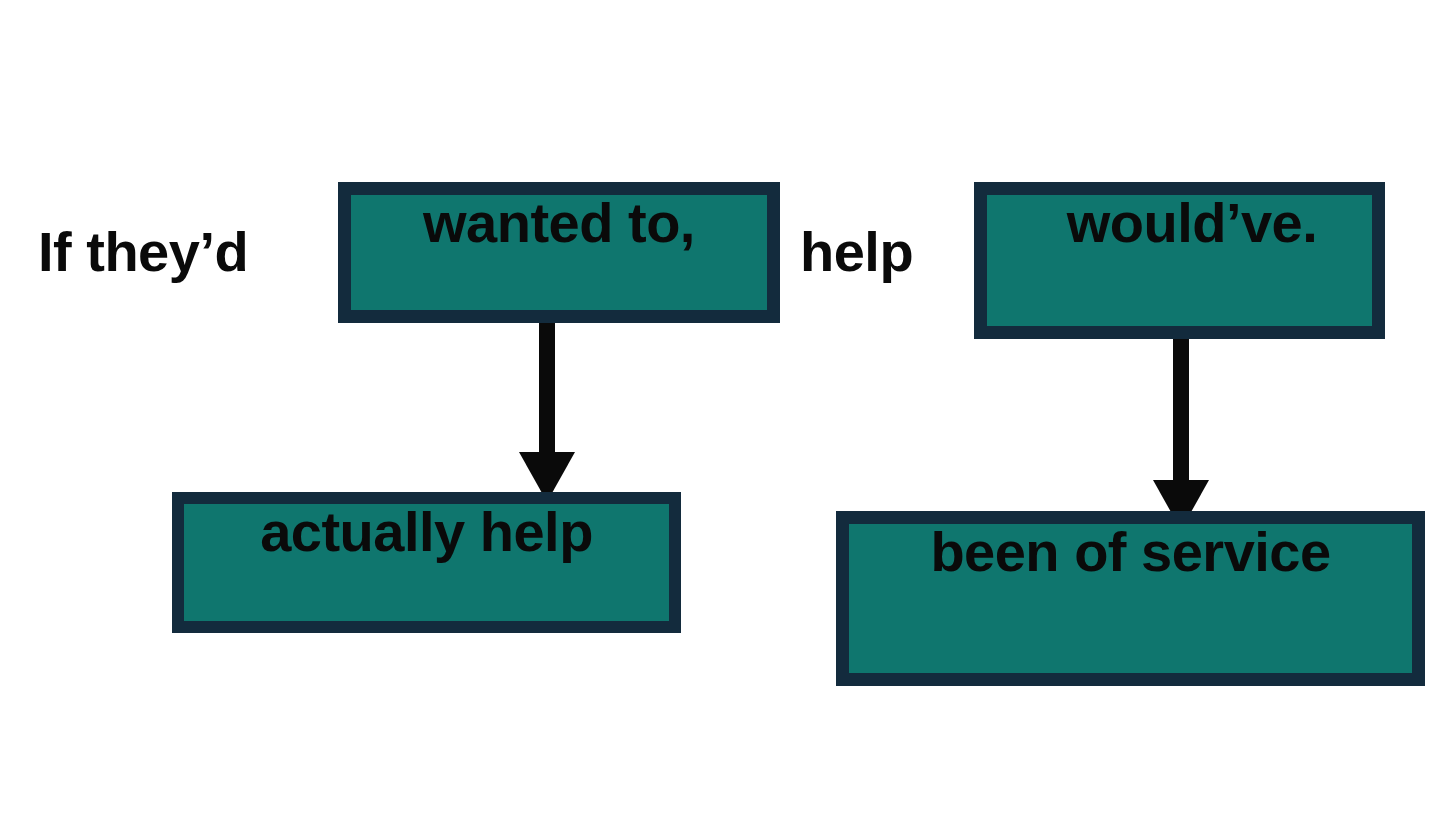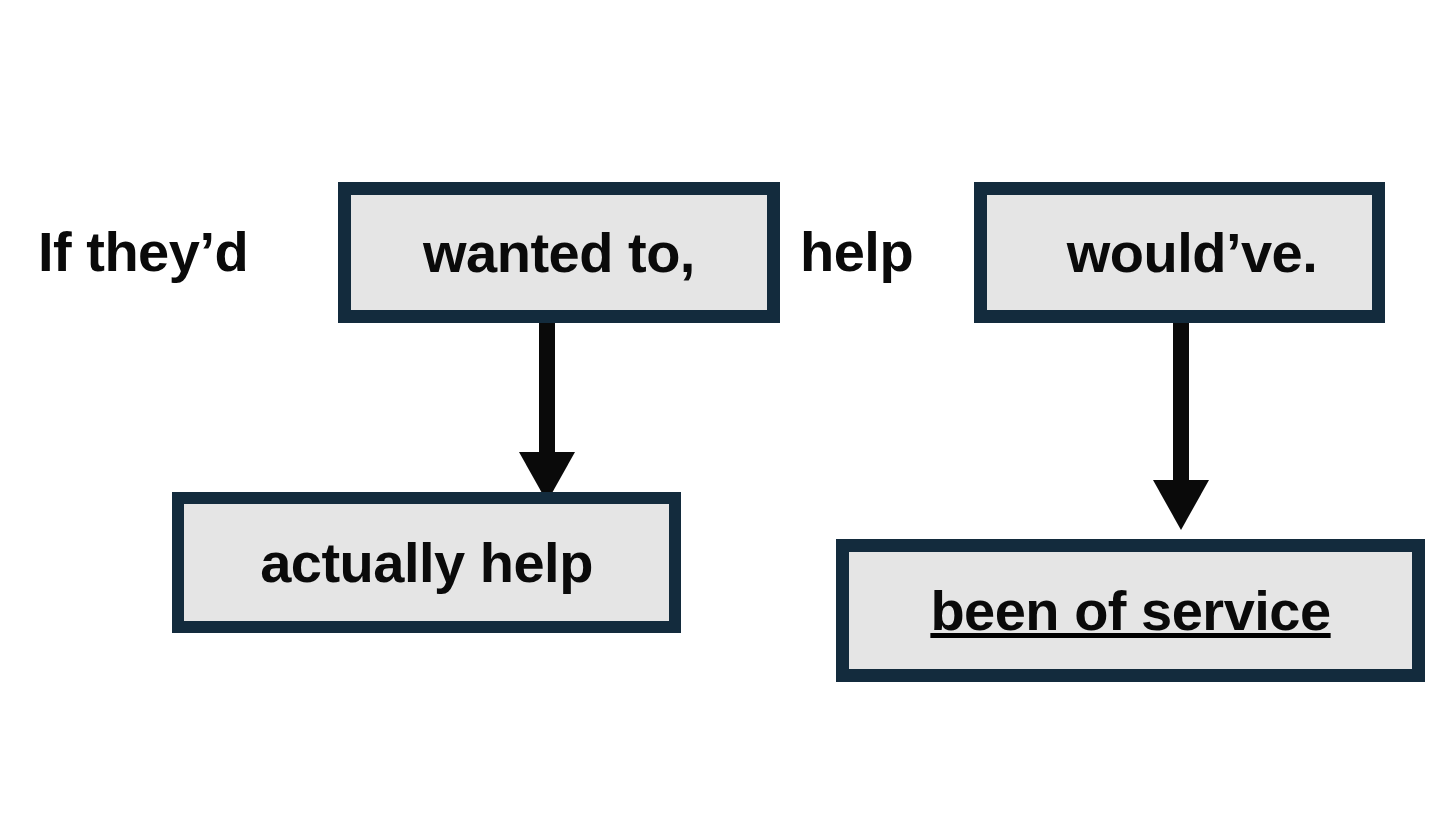--- a/index.html
+++ b/index.html
@@ -28,25 +28,24 @@
     color: #0a0a0a;
     white-space: nowrap;
     letter-spacing: -0.5px;
     text-align: right;
   }
 
   
   .box {
     position: absolute;
     box-sizing: border-box;
-    background: #e5e5e5;
+    background: #0f766e;
     border-style: solid;
     border-color: #132b3d;
     display: flex;
-    align-items: center;
     justify-content: center;
     z-index: 3;
   }
   .box .box-label {
     font-weight: 700;
     font-size: 56px;
     line-height: 1;
     color: #0a0a0a;
     white-space: nowrap;
     letter-spacing: -0.5px;
@@ -65,29 +64,29 @@
 <div id="stage">
 
   <div class="word" style="left: 38px; top: 224px; color: rgb(10, 10, 10);">If they’d</div>
 
   <div class="word" style="left: 800px; top: 224px; color: rgb(10, 10, 10);">help</div>
 
   <div class="box" style="left: 338px; top: 182px; width: 442px; height: 141px; border-width: 13px; border-color: rgb(19, 43, 61);">
     <span class="box-label" style="color: rgb(10, 10, 10);">wanted to,</span>
   </div>
 
-  <div class="box" style="left: 974px; top: 182px; width: 411px; height: 141px; border-width: 13px; border-color: rgb(19, 43, 61); padding-left: 25px;">
+  <div class="box" style="left: 974px; top: 182px; width: 411px; height: 157px; border-width: 13px; border-color: rgb(19, 43, 61); padding-left: 25px;">
     <span class="box-label" style="color: rgb(10, 10, 10);">would’ve.</span>
   </div>
 
   <div class="box" style="left: 172px; top: 492px; width: 509px; height: 141px; border-width: 12px; border-color: rgb(19, 43, 61);">
     <span class="box-label" style="color: rgb(10, 10, 10);">actually help</span>
   </div>
 
-  <div class="box" style="left: 836px; top: 539px; width: 589px; height: 143px; border-width: 13px; border-color: rgb(19, 43, 61); text-decoration: underline;">
+  <div class="box" style="left: 836px; top: 511px; width: 589px; height: 175px; border-width: 13px; border-color: rgb(19, 43, 61);">
     <span class="box-label" style="color: rgb(10, 10, 10);">been of service</span>
   </div>
 
   <div class="arrow" style="left:516px; top:312px;">
     <svg width="62" height="192" viewBox="0 0 62 192" xmlns="http://www.w3.org/2000/svg">
       <rect x="23" y="0" width="16" height="152" fill="#0a0a0a"></rect>
       <polygon points="31,190 3,140 59,140" fill="#0a0a0a"></polygon>
     </svg>
   </div>
 

